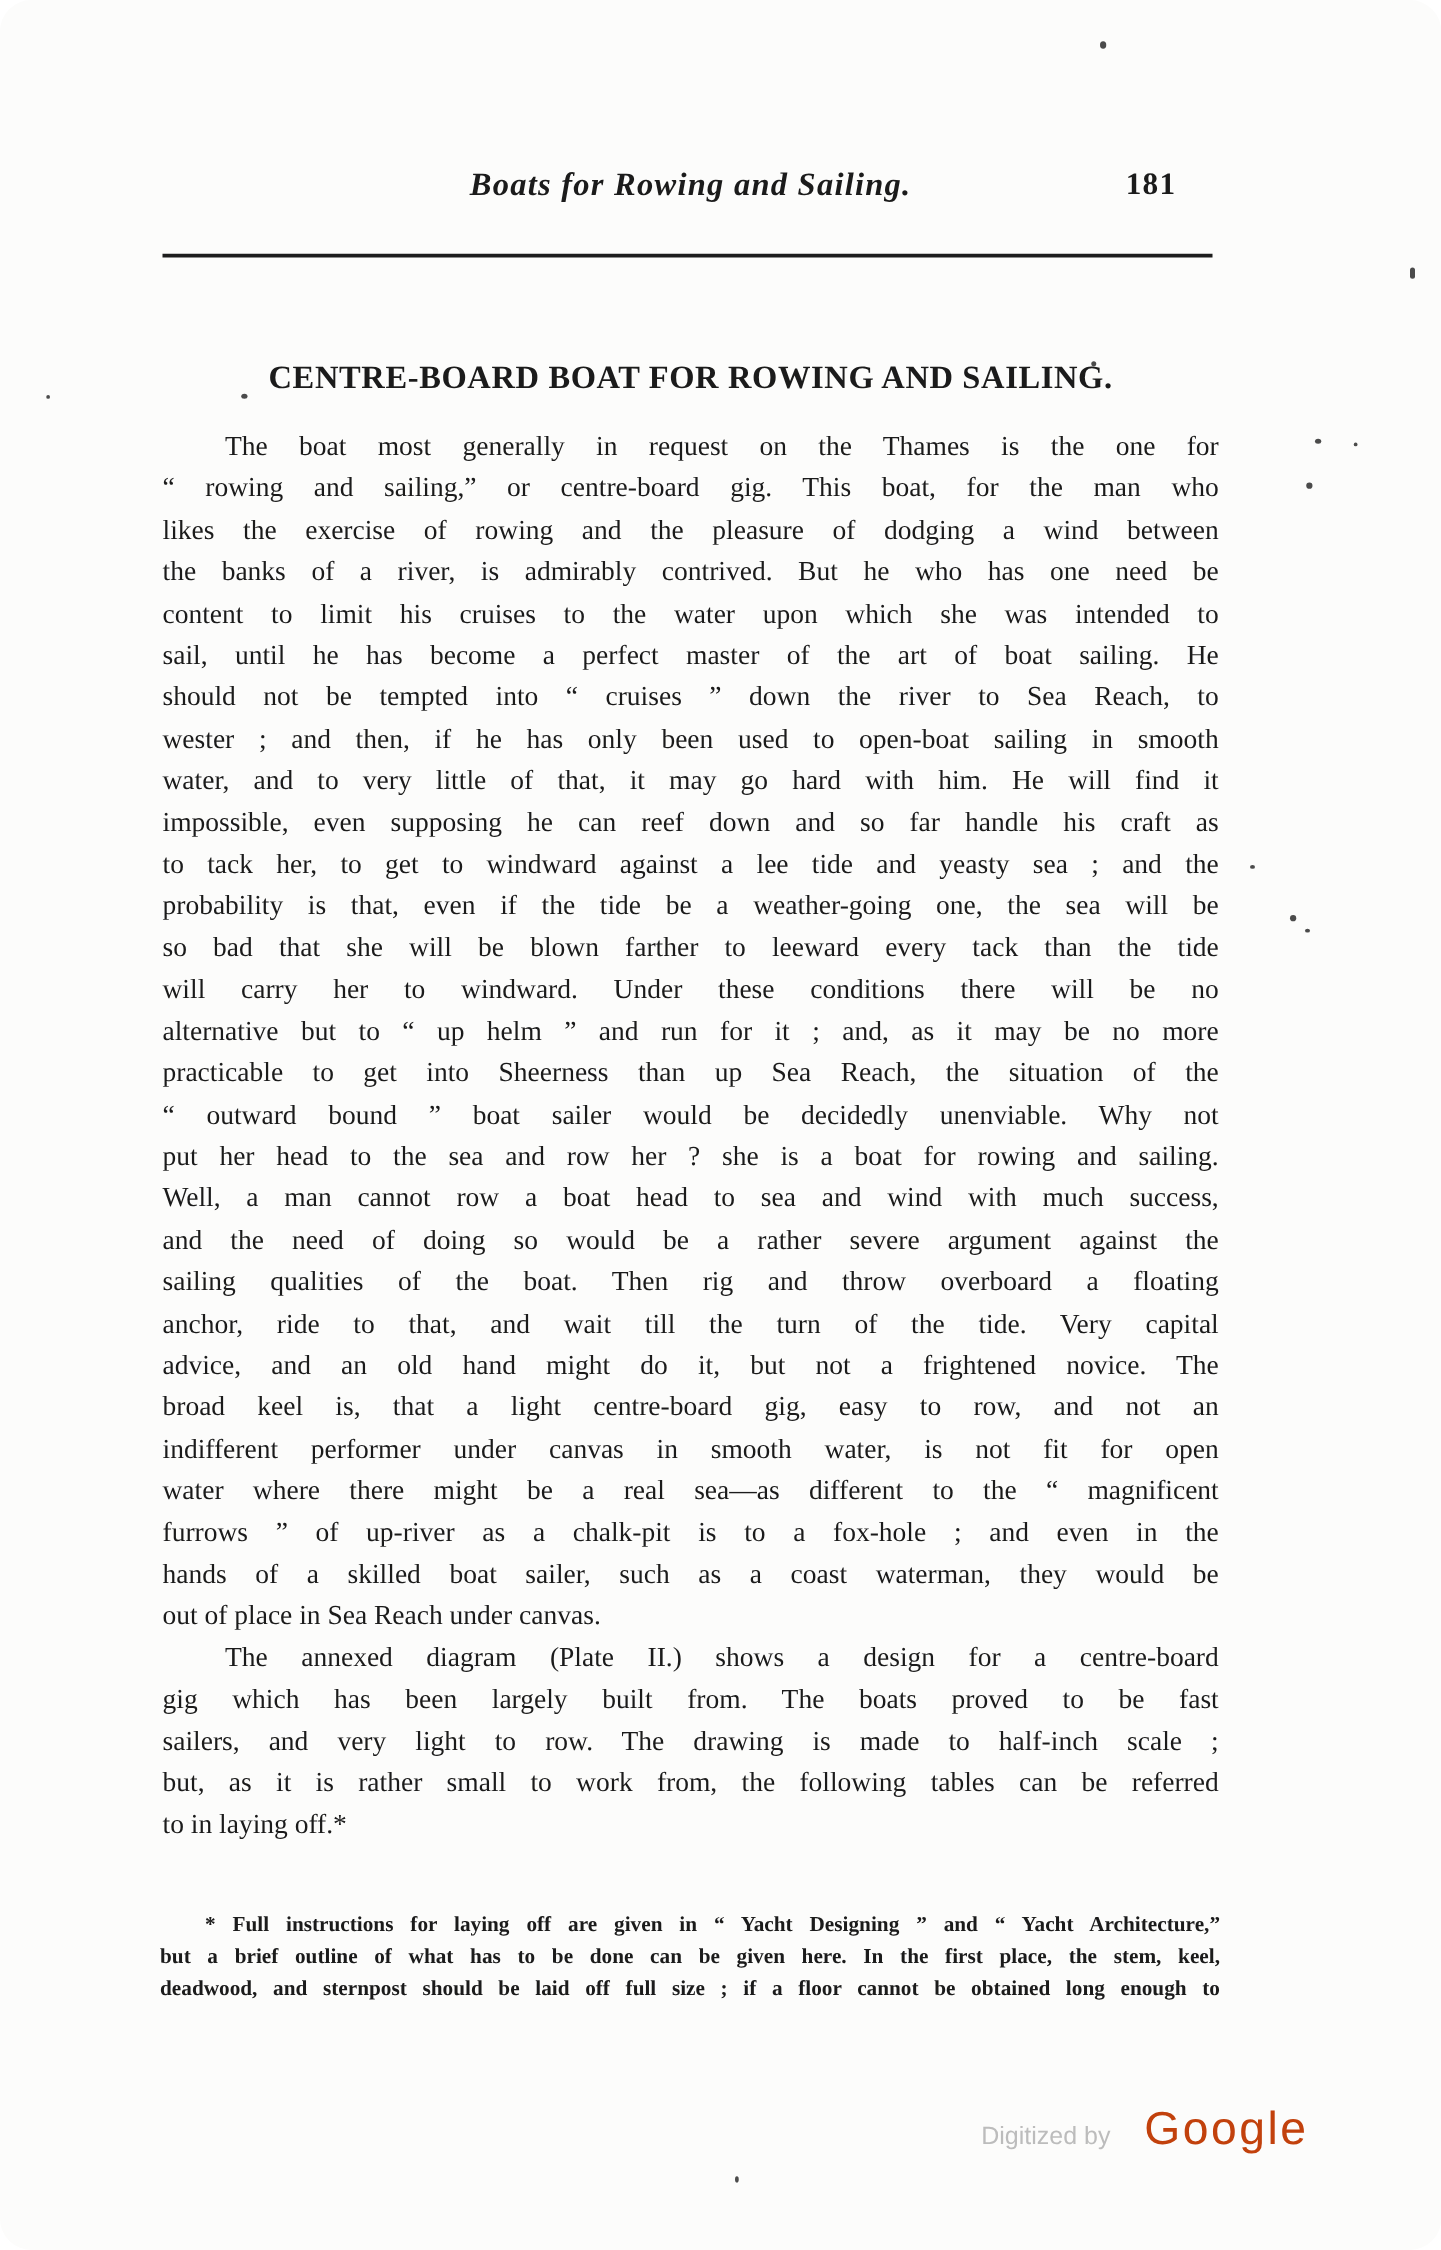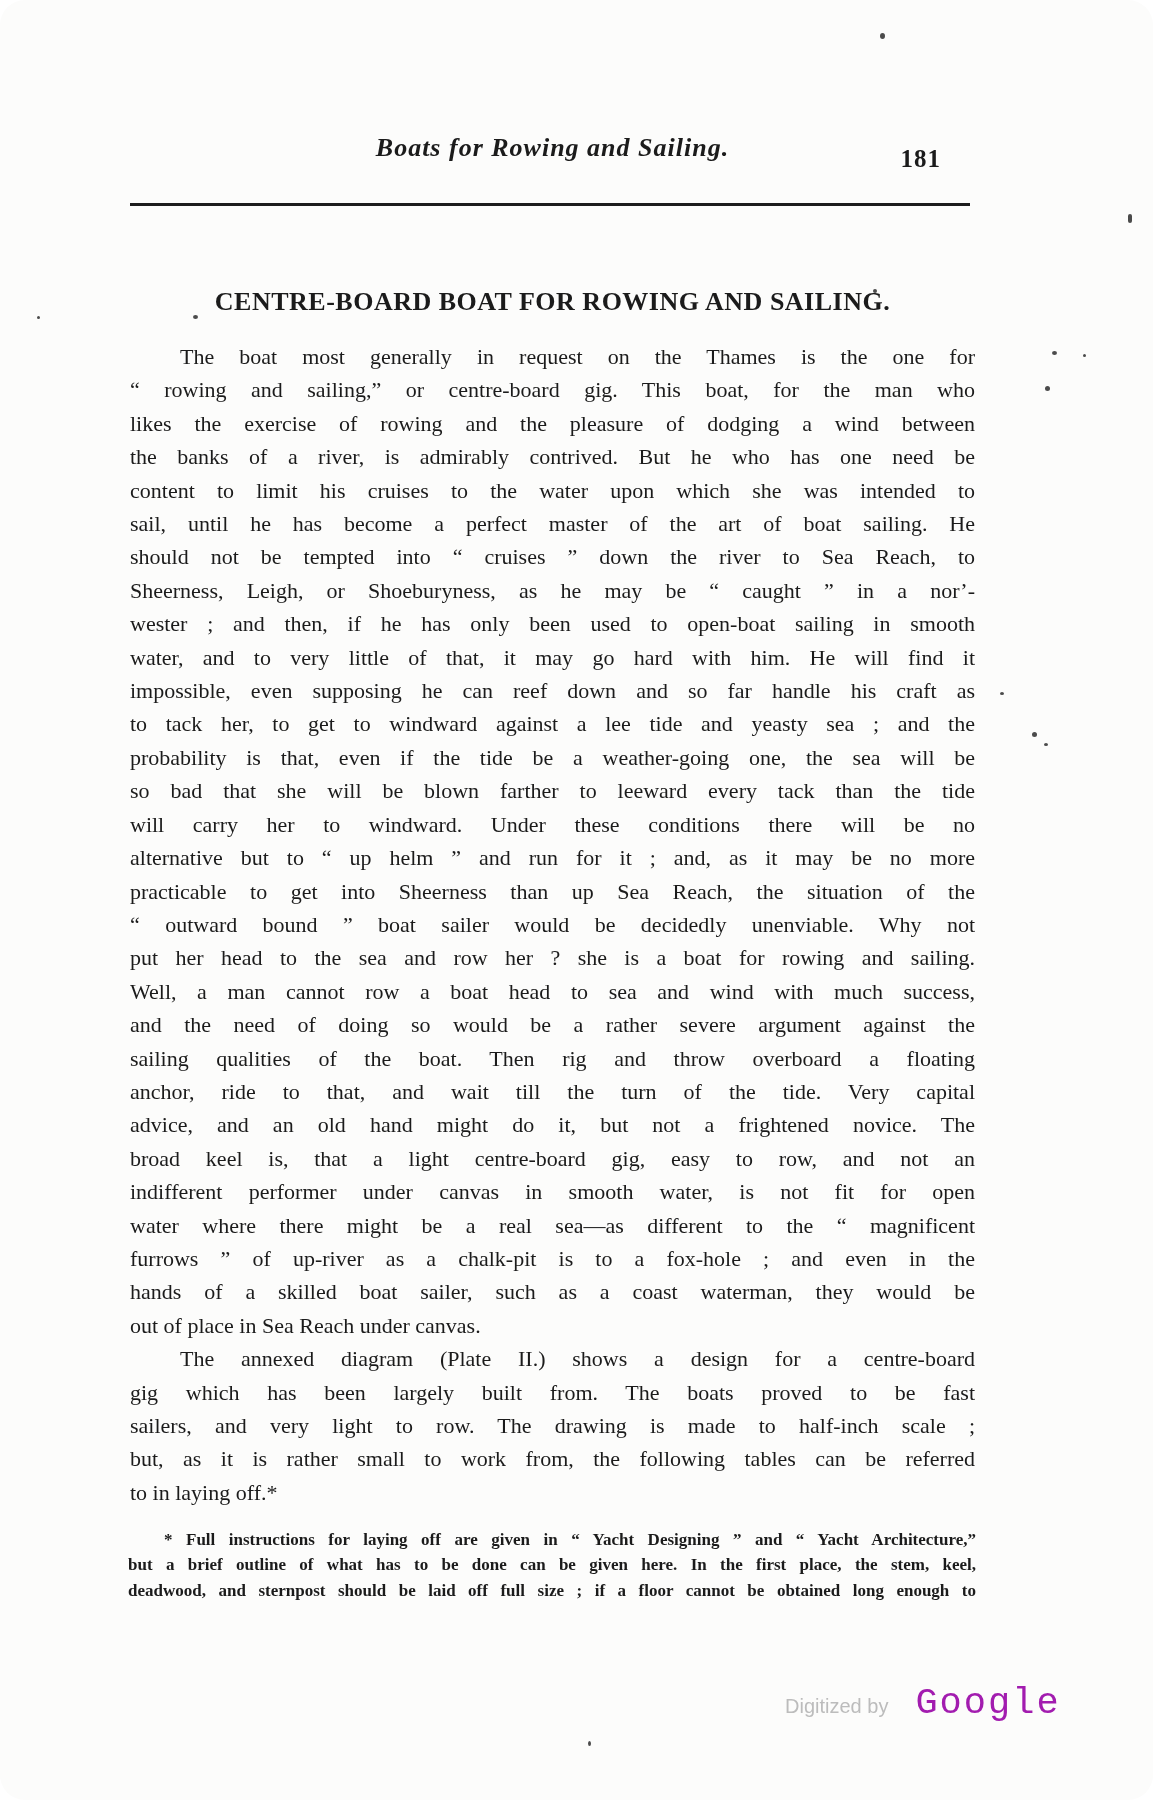--- a/index.html
+++ b/index.html
@@ -22,21 +22,21 @@
   }
   .head-title {
     font-style: italic;
     font-weight: bold;
     font-size: 26px;
     letter-spacing: 1px;
   }
   .page-number {
     position: absolute;
     right: 34px;
-    top: 12px;
+    top: 1px;
     font-weight: bold;
     font-size: 25px;
     font-style: normal;
     letter-spacing: 1px;
     text-align: right;
   }
   .head-rule {
     position: absolute;
     left: 130px;
     top: 203px;
@@ -89,23 +89,23 @@
     display: flex;
     align-items: baseline;
     gap: 27px;
   }
   .wm-text {
     font-family: "Liberation Sans", sans-serif;
     font-size: 20px;
     color: #bcbcbc;
   }
   .wm-logo {
-    font-family: Liberation Mono, monospace;
+    font-family: Liberation Sans, sans-serif;
     font-size: 37px;
-    color: #a21caf;
+    color: #c2410c;
     letter-spacing: 2px;
   }
   .speck {
     position: absolute;
     background: #2b2b2b;
     border-radius: 50%;
     opacity: 0.85;
   }
 </style>
 </head>
@@ -124,21 +124,20 @@
 
   <section class="body-text">
     <div class="paragraph">
         <div class="pline first">The boat most generally in request on the Thames is the one for</div>
         <div class="pline">“ rowing and sailing,” or centre-board gig. This boat, for the man who</div>
         <div class="pline">likes the exercise of rowing and the pleasure of dodging a wind between</div>
         <div class="pline">the banks of a river, is admirably contrived. But he who has one need be</div>
         <div class="pline">content to limit his cruises to the water upon which she was intended to</div>
         <div class="pline">sail, until he has become a perfect master of the art of boat sailing. He</div>
         <div class="pline">should not be tempted into “ cruises ” down the river to Sea Reach, to</div>
-        <div class="pline">Sheerness, Leigh, or Shoeburyness, as he may be “ caught ” in a nor’-</div>
         <div class="pline">wester ; and then, if he has only been used to open-boat sailing in smooth</div>
         <div class="pline">water, and to very little of that, it may go hard with him. He will find it</div>
         <div class="pline">impossible, even supposing he can reef down and so far handle his craft as</div>
         <div class="pline">to tack her, to get to windward against a lee tide and yeasty sea ; and the</div>
         <div class="pline">probability is that, even if the tide be a weather-going one, the sea will be</div>
         <div class="pline">so bad that she will be blown farther to leeward every tack than the tide</div>
         <div class="pline">will carry her to windward. Under these conditions there will be no</div>
         <div class="pline">alternative but to “ up helm ” and run for it ; and, as it may be no more</div>
         <div class="pline">practicable to get into Sheerness than up Sea Reach, the situation of the</div>
         <div class="pline">“ outward bound ” boat sailer would be decidedly unenviable. Why not</div>

